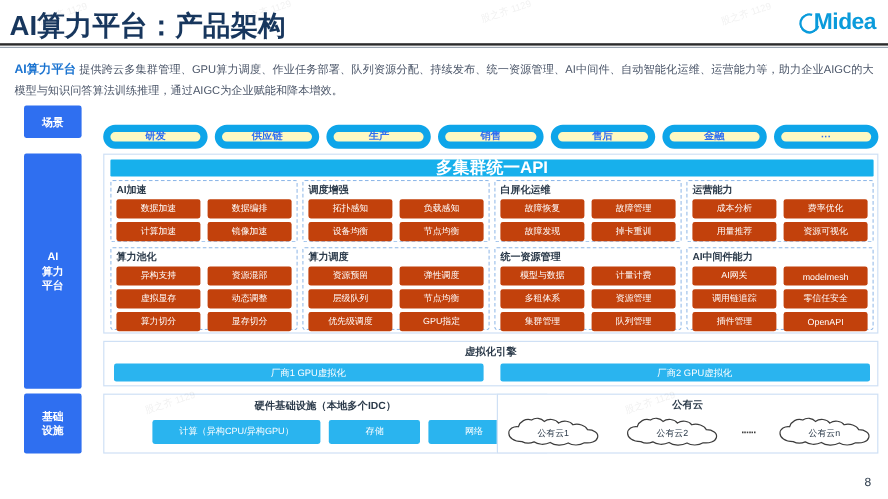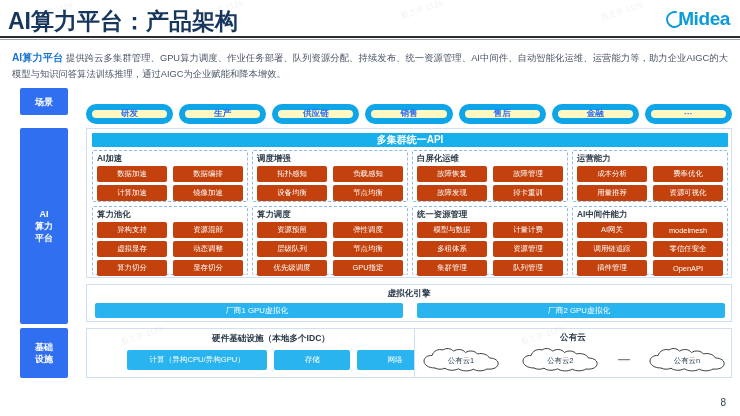--- a/index.html
+++ b/index.html
@@ -123,21 +123,21 @@
     width: 646px; height: 150px;
     background: #ffffff;
     border: 1px solid #cfe0f5;
   }
   .api-bar {
     position: absolute;
     left: 5px; top: 4px;
     width: 636px; height: 14px;
     background: #17b0ec;
     color: #ffffff;
-    font-size: 10px;
+    font-size: 14px;
     font-weight: bold;
     display: flex;
     align-items: center;
     justify-content: center;
     border-radius: 1px;
   }
   .cap-grid {
     position: absolute;
     left: 5px; top: 21px;
     width: 636px; height: 125px;
@@ -347,22 +347,22 @@
 
   <div class="rail" id="rail-infra">
     <div>
       <div>基础</div>
       <div>设施</div>
     </div>
   </div>
 
   <div class="scene-row" id="scene-row">
       <div class="scene-pill">研发</div>
+      <div class="scene-pill">供应链</div>
       <div class="scene-pill">生产</div>
-      <div class="scene-pill">供应链</div>
       <div class="scene-pill">销售</div>
       <div class="scene-pill">售后</div>
       <div class="scene-pill">金融</div>
       <div class="scene-pill">···</div>
     </div>
 
   <div class="platform-panel">
     <div class="api-bar">多集群统一API</div>
     <div class="cap-grid" id="cap-grid">
         <div class="cap-box">

